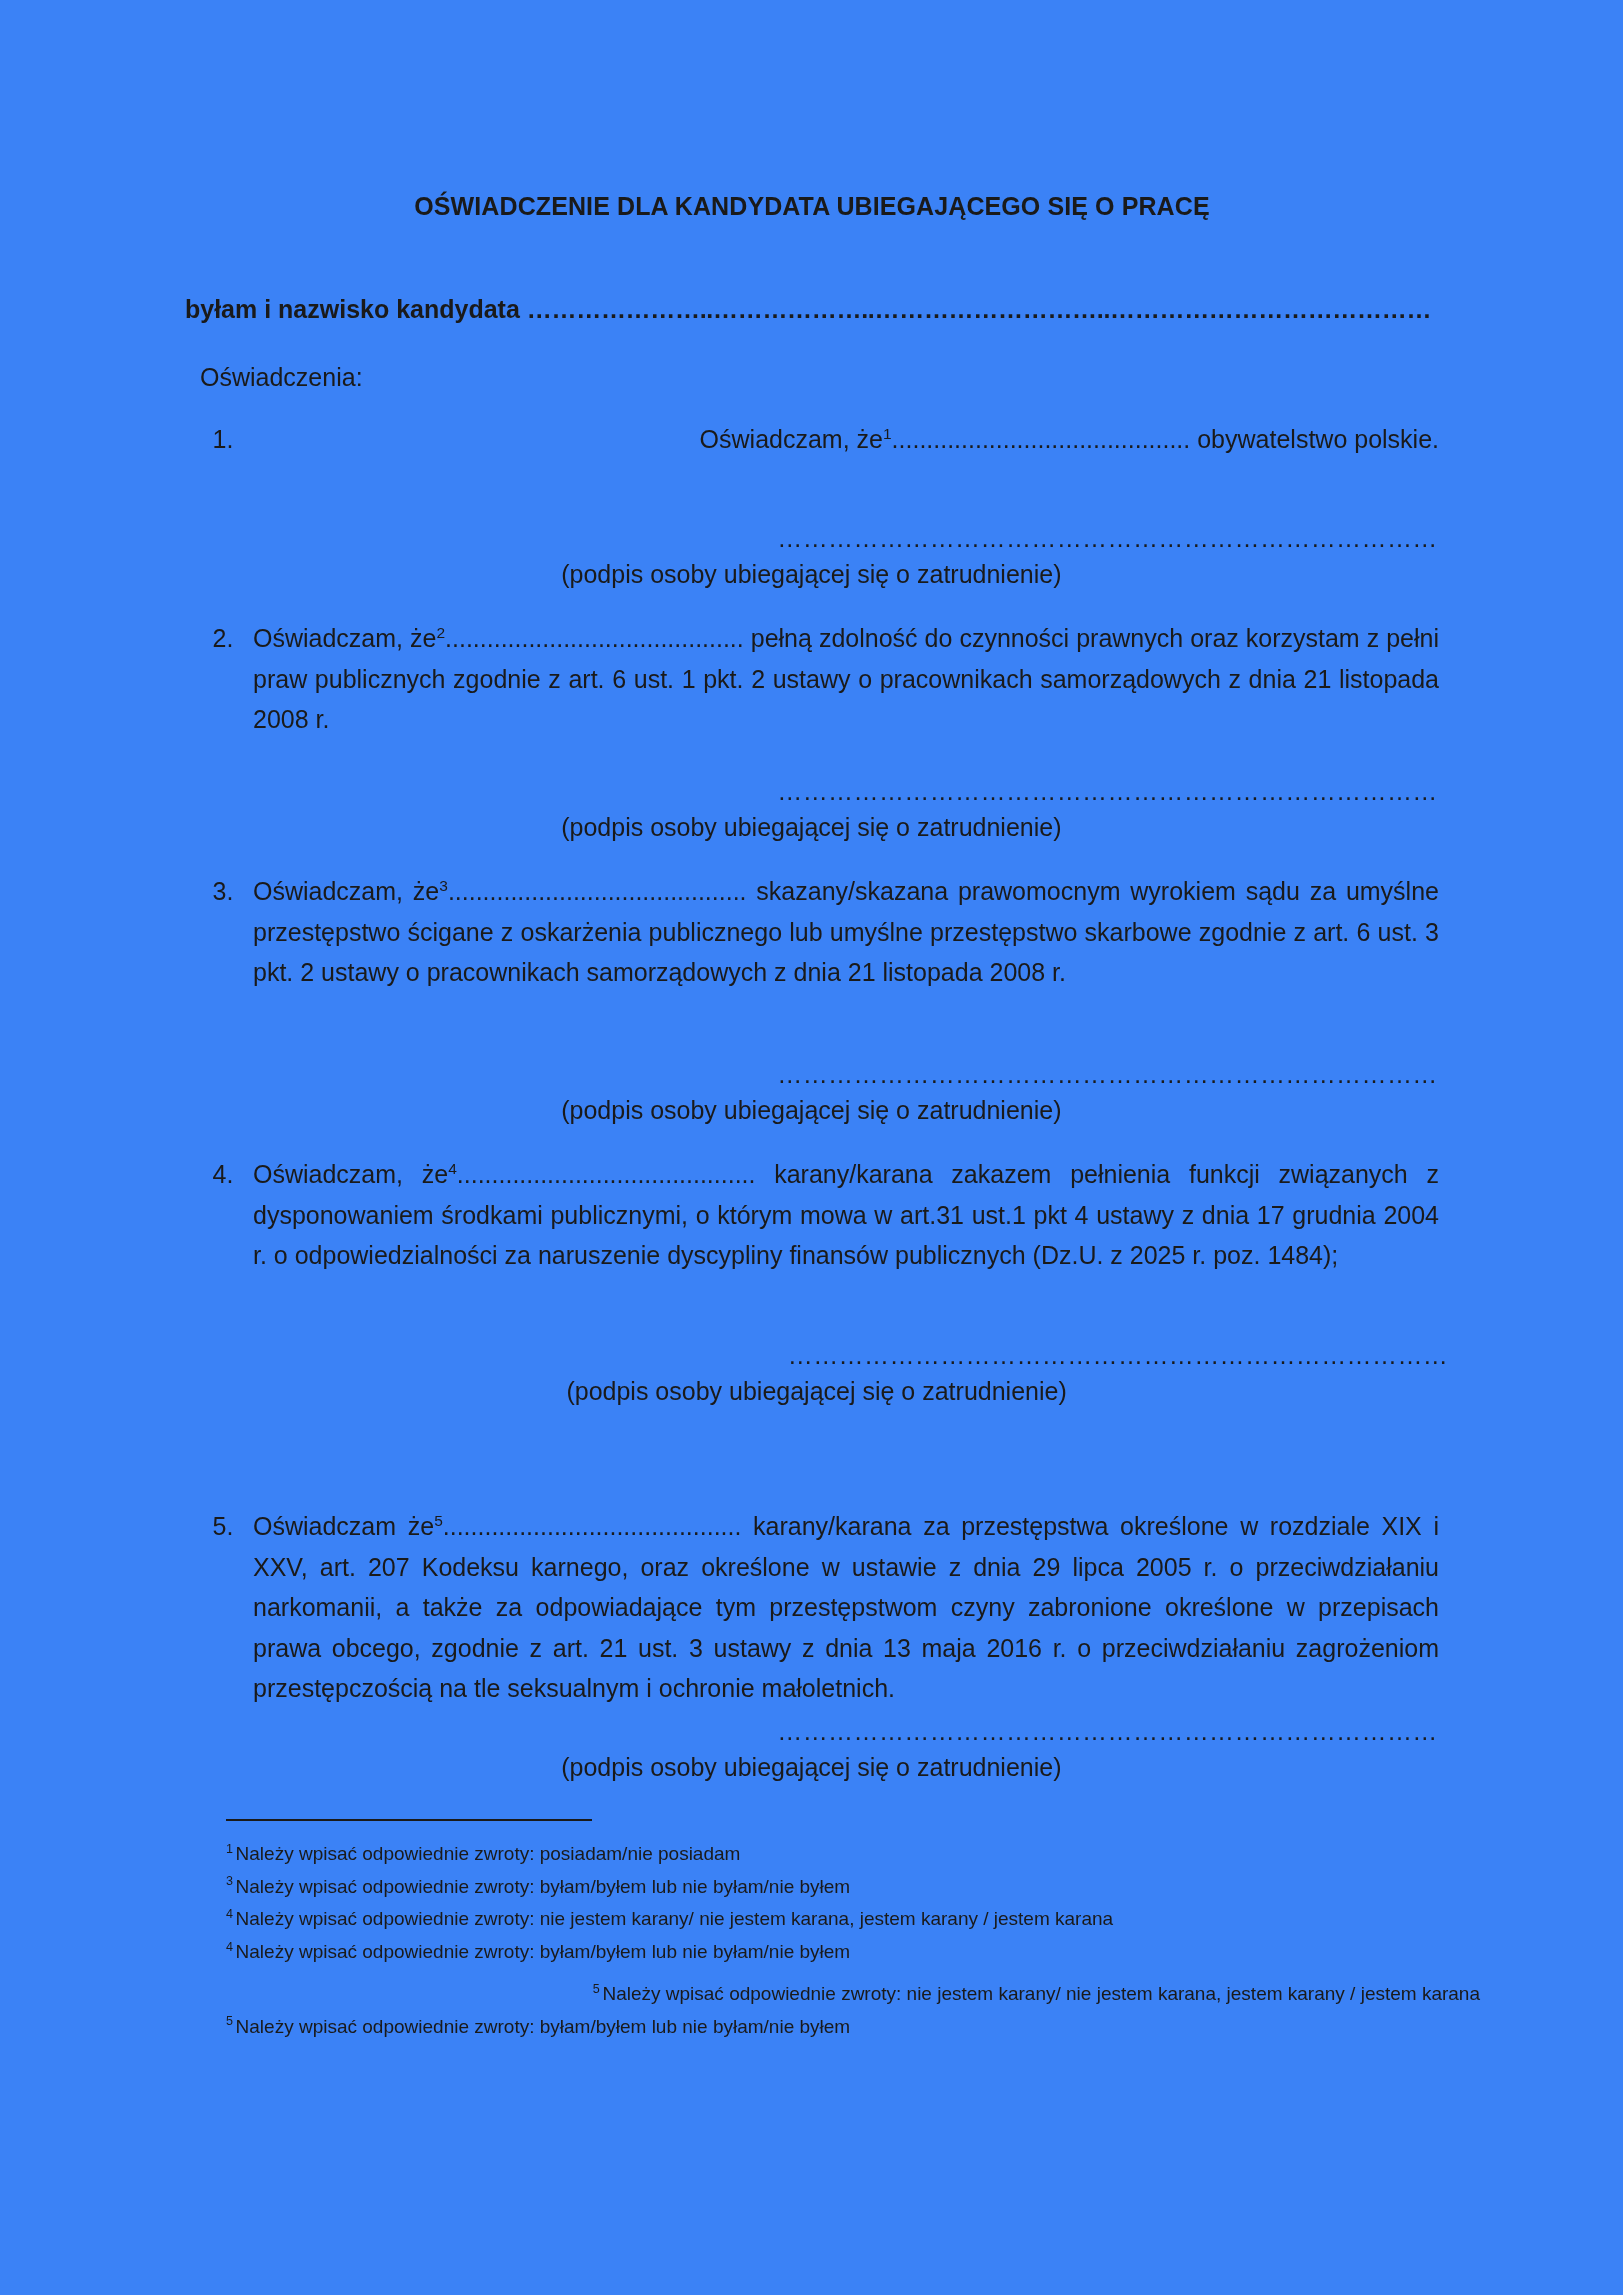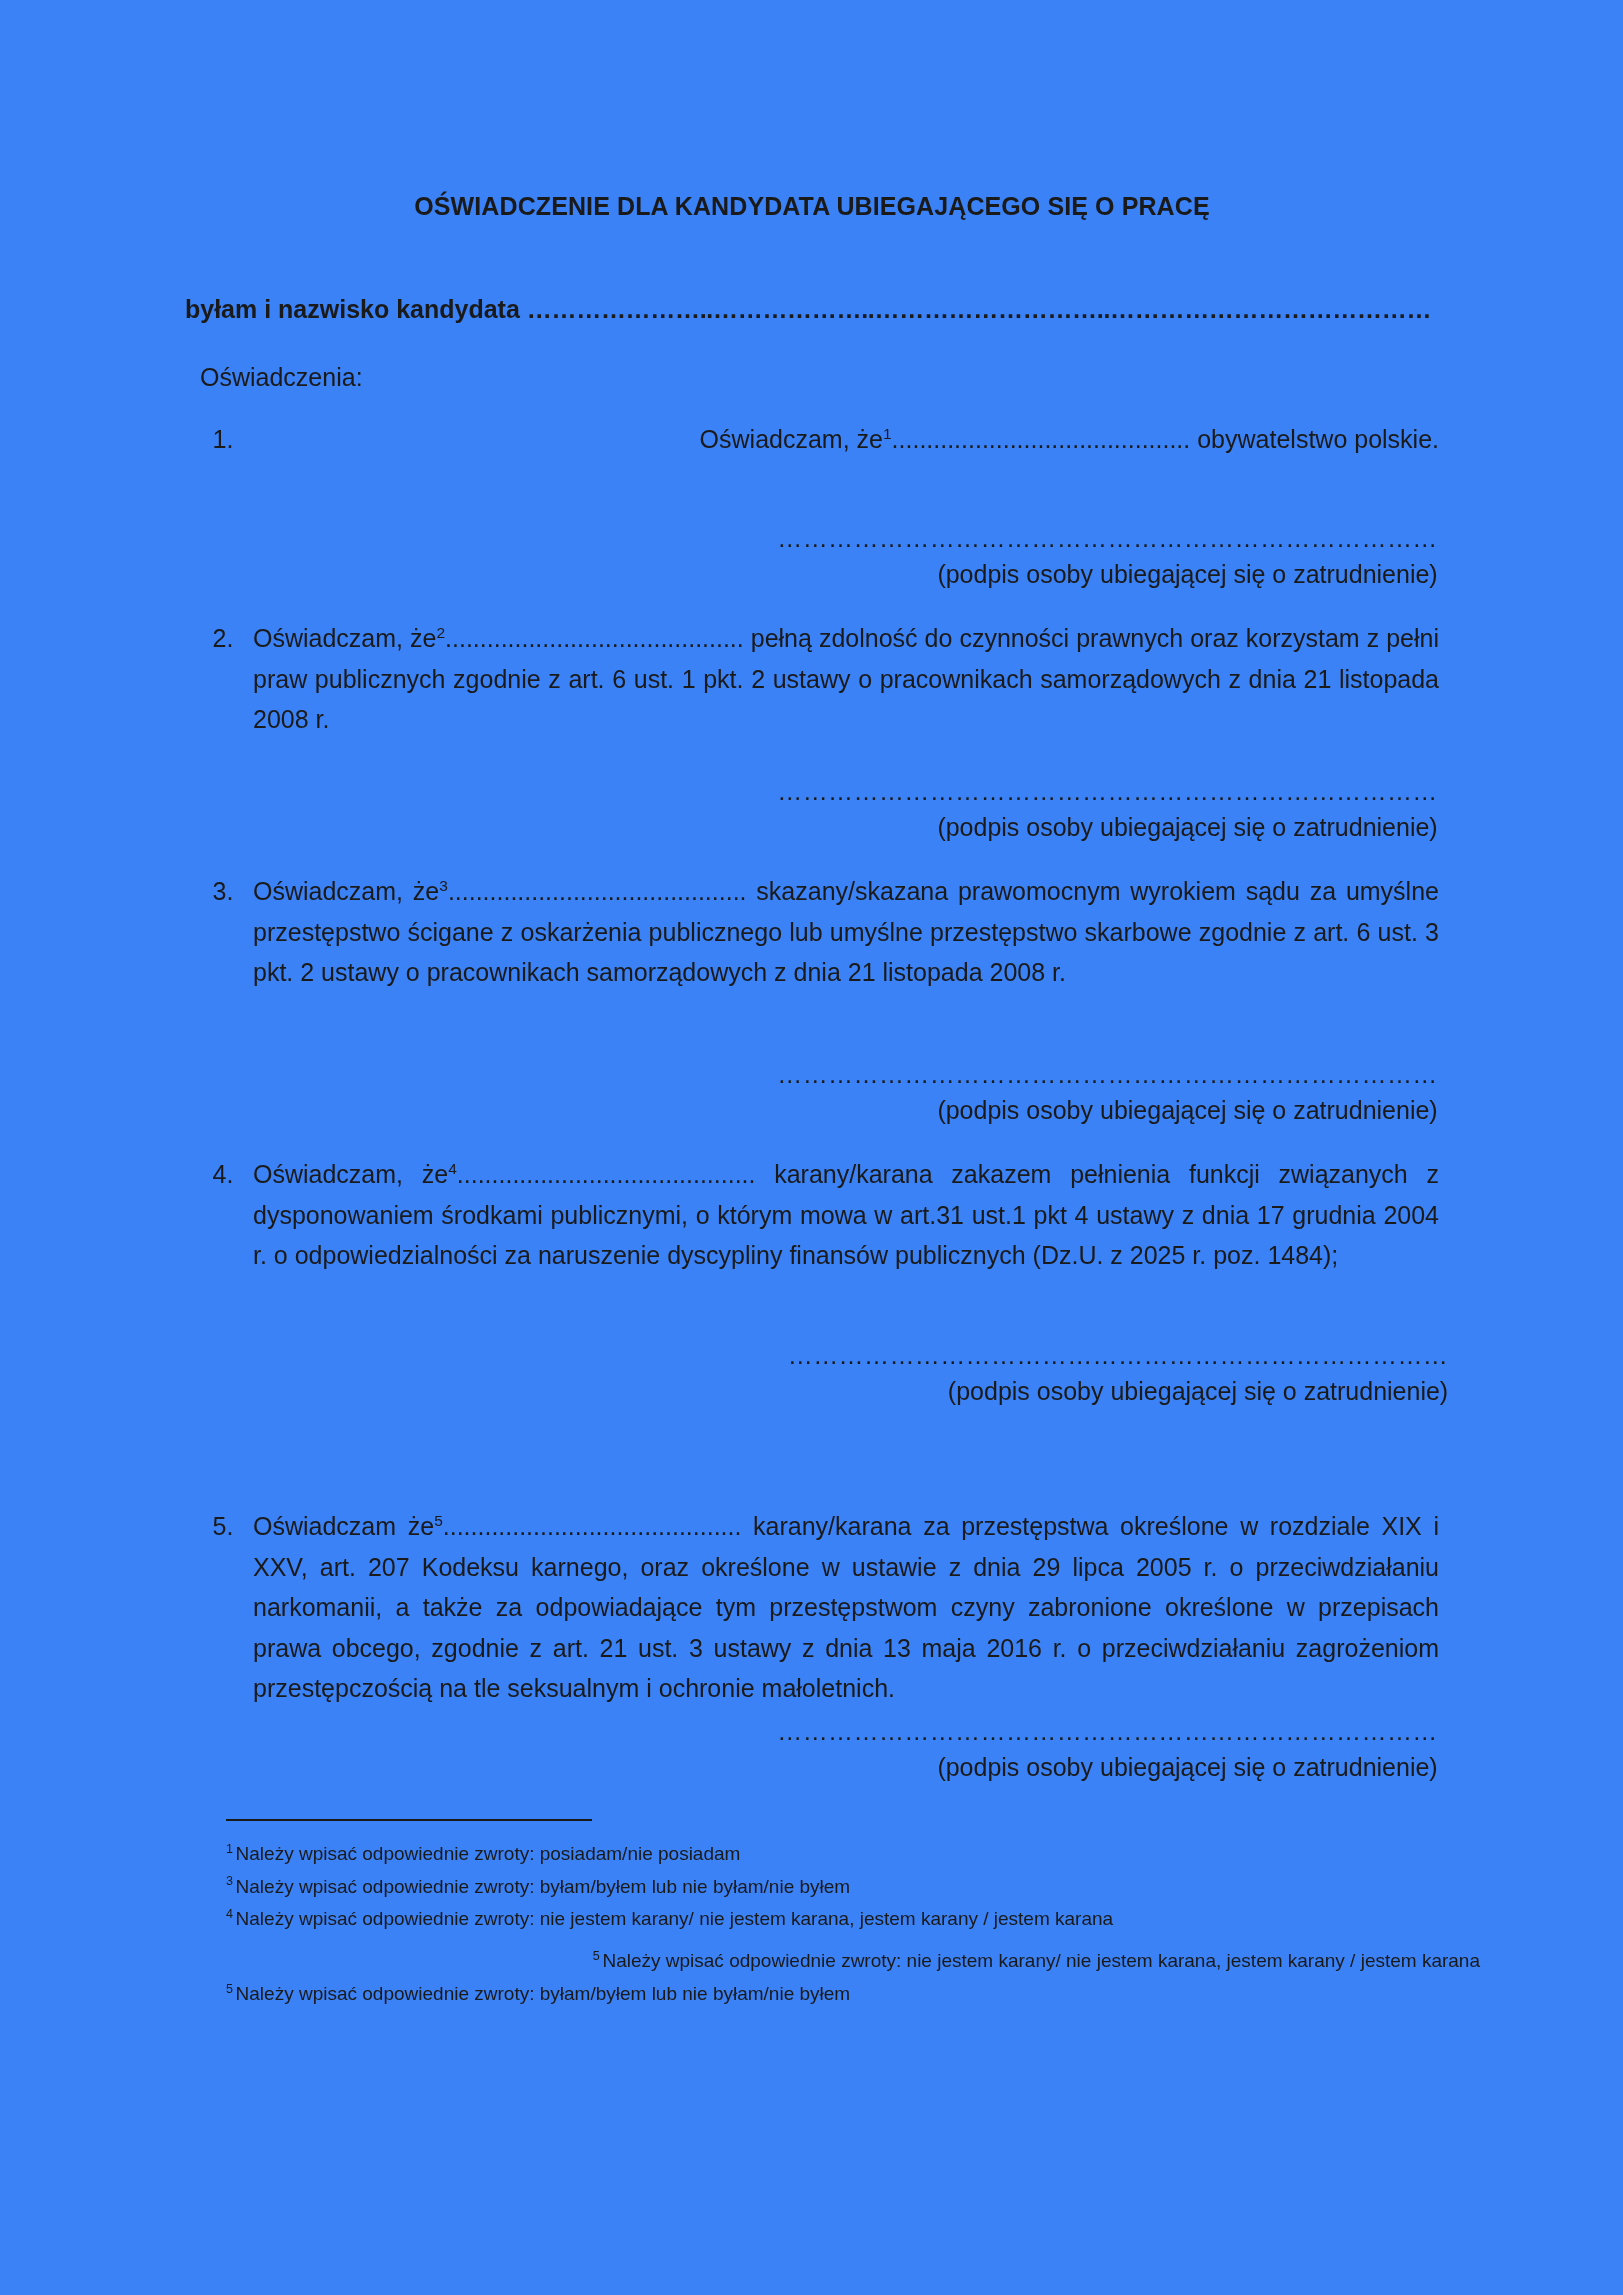--- a/index.html
+++ b/index.html
@@ -95,20 +95,21 @@
     line-height: 1.45;
   }
   .sig .sigdots {
     display: block;
     letter-spacing: 0.4px;
     white-space: nowrap;
   }
   .sig .sigcap {
     display: block;
     white-space: nowrap;
+    text-align: center;
   }
   .sig-1  { margin-top: 60px;  margin-right: 1.3px; }
   .sig-2  { margin-top: 33px;  margin-right: 1.3px; }
   .sig-3  { margin-top: 63px;  margin-right: 1.3px; }
   .sig-4  { margin-top: 61px;  margin-right: -9.2px; }
   .sig-5  { margin-top: 3.9px;   margin-right: 1.3px; }
 
   
   .footnotes {
     position: absolute;
@@ -205,19 +206,20 @@
   <div class="footnotes">
     <div class="fn-rule"></div>
 
     <div class="fn"><sup>1</sup><span>Należy wpisać odpowiednie zwroty: posiadam/nie posiadam</span></div>
 
 
     <div class="fn"><sup>3</sup><span>Należy wpisać odpowiednie zwroty: byłam/byłem lub nie byłam/nie byłem</span></div>
 
     <div class="fn"><sup>4</sup><span>Należy wpisać odpowiednie zwroty: nie jestem karany/ nie jestem karana, jestem karany / jestem karana</span></div>
 
+    <div class="fn"><sup>4</sup><span>Należy wpisać odpowiednie zwroty: byłam/byłem lub nie byłam/nie byłem</span></div>
 
     <div class="fn gap-before"><sup>5</sup><span>Należy wpisać odpowiednie zwroty: nie jestem karany/ nie jestem karana, jestem karany / jestem karana</span></div>
 
     <div class="fn"><sup>5</sup><span>Należy wpisać odpowiednie zwroty: byłam/byłem lub nie byłam/nie byłem</span></div>
   </div>
 </div>
 
 
 </body></html>

